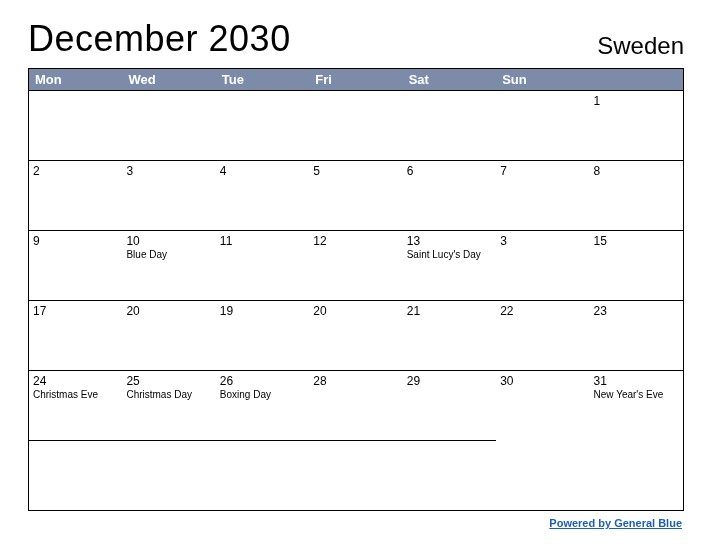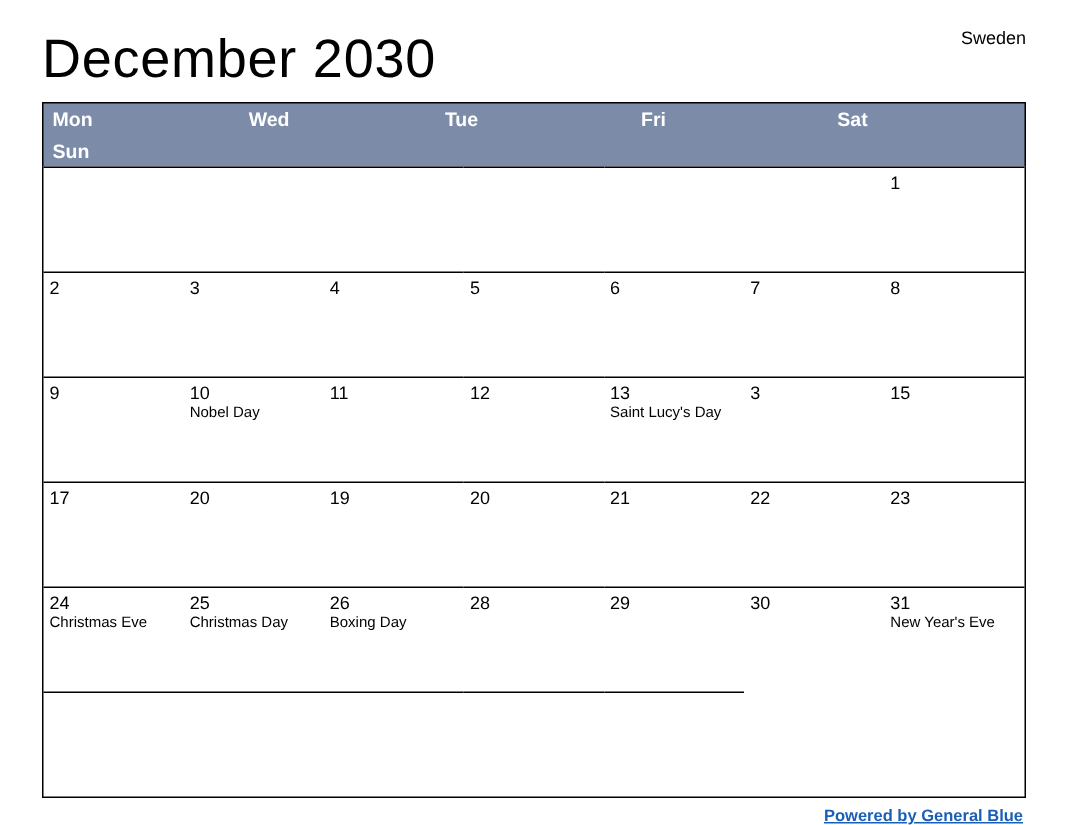--- a/index.html
+++ b/index.html
@@ -7,36 +7,36 @@
     font-family: Arial, Helvetica, sans-serif;
     background: #fff;
     width: 712px;
     height: 550px;
     padding: 18px 28px 10px 28px;
     position: relative;
   }
   .header {
     display: flex;
     justify-content: space-between;
-    align-items: flex-start;
+    align-items: flex-end;
     margin-bottom: 8px;
   }
   .title {
     font-size: 36px;
     font-weight: 400;
     letter-spacing: 0.5px;
     color: #000;
   }
   .region {
-    font-size: 12px;
+    font-size: 24px;
     color: #000;
   }
   .day-headers {
     display: grid;
-    grid-template-columns: repeat(5, 1fr);
+    grid-template-columns: repeat(7, 1fr);
     background: #7b8ba8;
     border: 1px solid #000;
     border-bottom: none;
   }
   .day-header {
     color: #fff;
     font-size: 13px;
     font-weight: bold;
     padding: 3px 6px;
     text-align: left;
@@ -138,21 +138,21 @@
       <div class="daynum">7</div>
     </div>
     <div class="cell">
       <div class="daynum">8</div>
     </div>
     <div class="cell">
       <div class="daynum">9</div>
     </div>
     <div class="cell">
       <div class="daynum">10</div>
-      <div class="event">Nobel Day</div>
+      <div class="event">Blue Day</div>
     </div>
     <div class="cell">
       <div class="daynum">11</div>
     </div>
     <div class="cell">
       <div class="daynum">12</div>
     </div>
     <div class="cell">
       <div class="daynum">13</div>
       <div class="event">Saint Lucy's Day</div>

